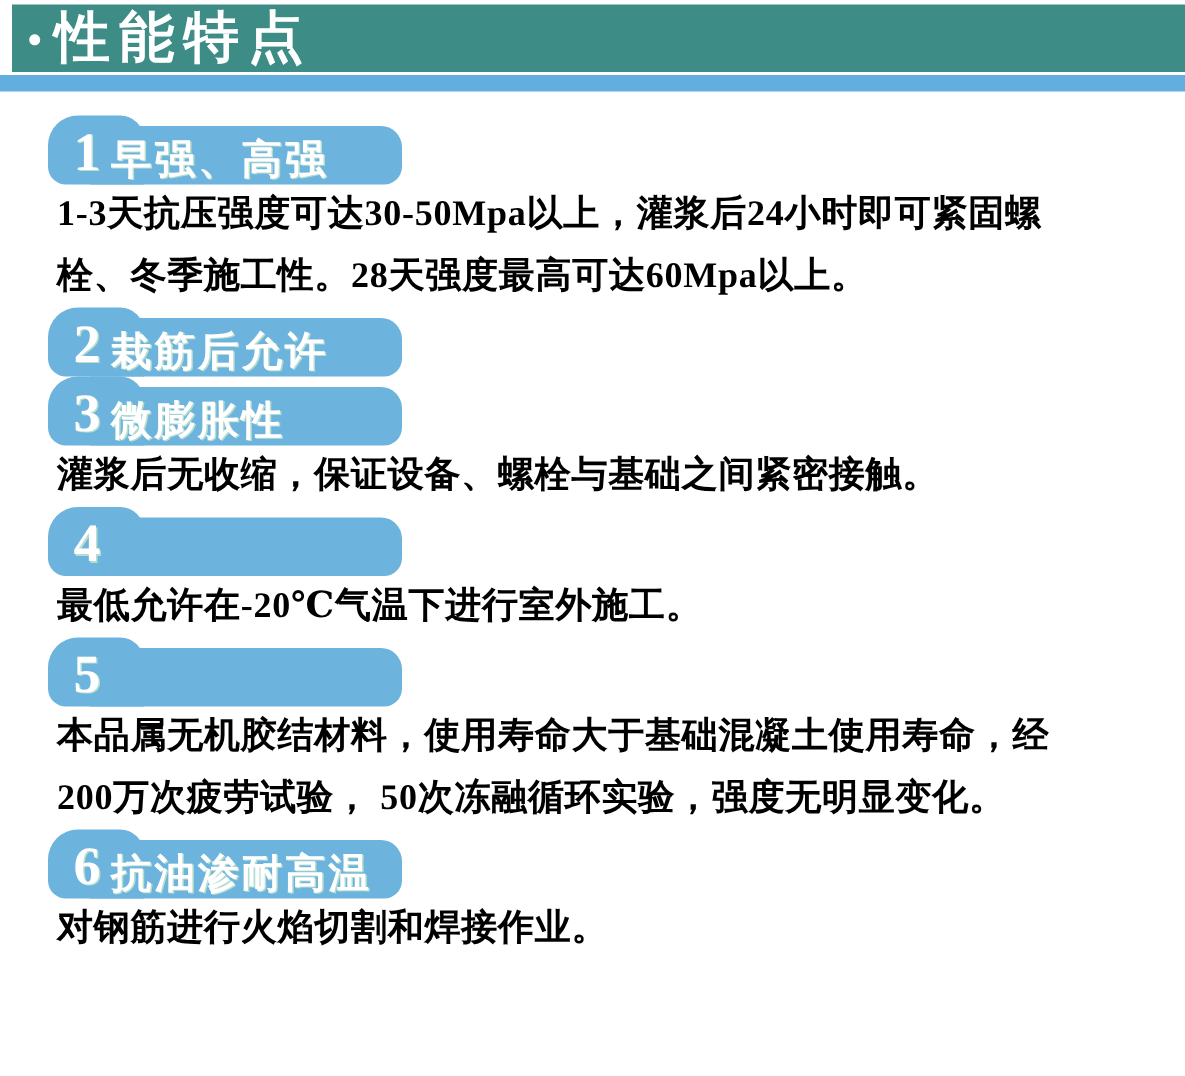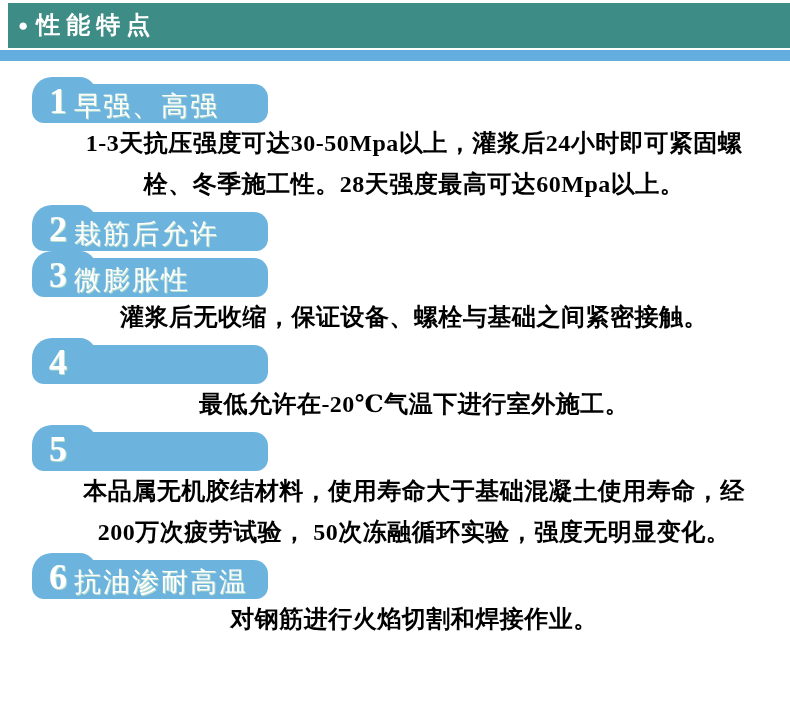--- a/index.html
+++ b/index.html
@@ -29,21 +29,21 @@
     align-items: center;
   }
   .header-bullet {
     color: #ffffff;
     font-size: 17px;
     margin-left: 10px;
     line-height: 1;
   }
   .header-title {
     color: #ffffff;
-    font-size: 24px;
+    font-size: 37px;
     font-weight: bold;
     letter-spacing: 6px;
     margin-left: 8px;
     margin-top: -2px;
   }
   .accent-line {
     margin-top: 2px;
     height: 11px;
     width: 100%;
     background: var(--accent);
@@ -81,37 +81,36 @@
     font-weight: bold;
     line-height: 44px;
     text-shadow: 1px 1px 0 rgba(190, 226, 205, 0.9);
     z-index: 2;
   }
   .feature-badge .title {
     position: absolute;
     left: 42px; top: 11px;
     color: #ffffff;
     font-size: 27px;
-    font-weight: normal;
+    font-weight: bold;
     letter-spacing: 2px;
     white-space: nowrap;
     text-shadow: 1px 1px 0 rgba(190, 226, 205, 0.9);
     z-index: 2;
   }
   .feature-text {
     margin-left: 6px;
   }
   .feature-text .line {
     font-size: 24px;
     font-weight: bold;
     color: var(--ink);
     line-height: 41px;
     letter-spacing: 0.5px;
     white-space: nowrap;
-    text-align: center;
   }
 </style>
 </head>
 <body>
 
 <div class="header-bar">
   <span class="header-bullet">●</span>
   <span class="header-title">性能特点</span>
 </div>
 <div class="accent-line"></div>

